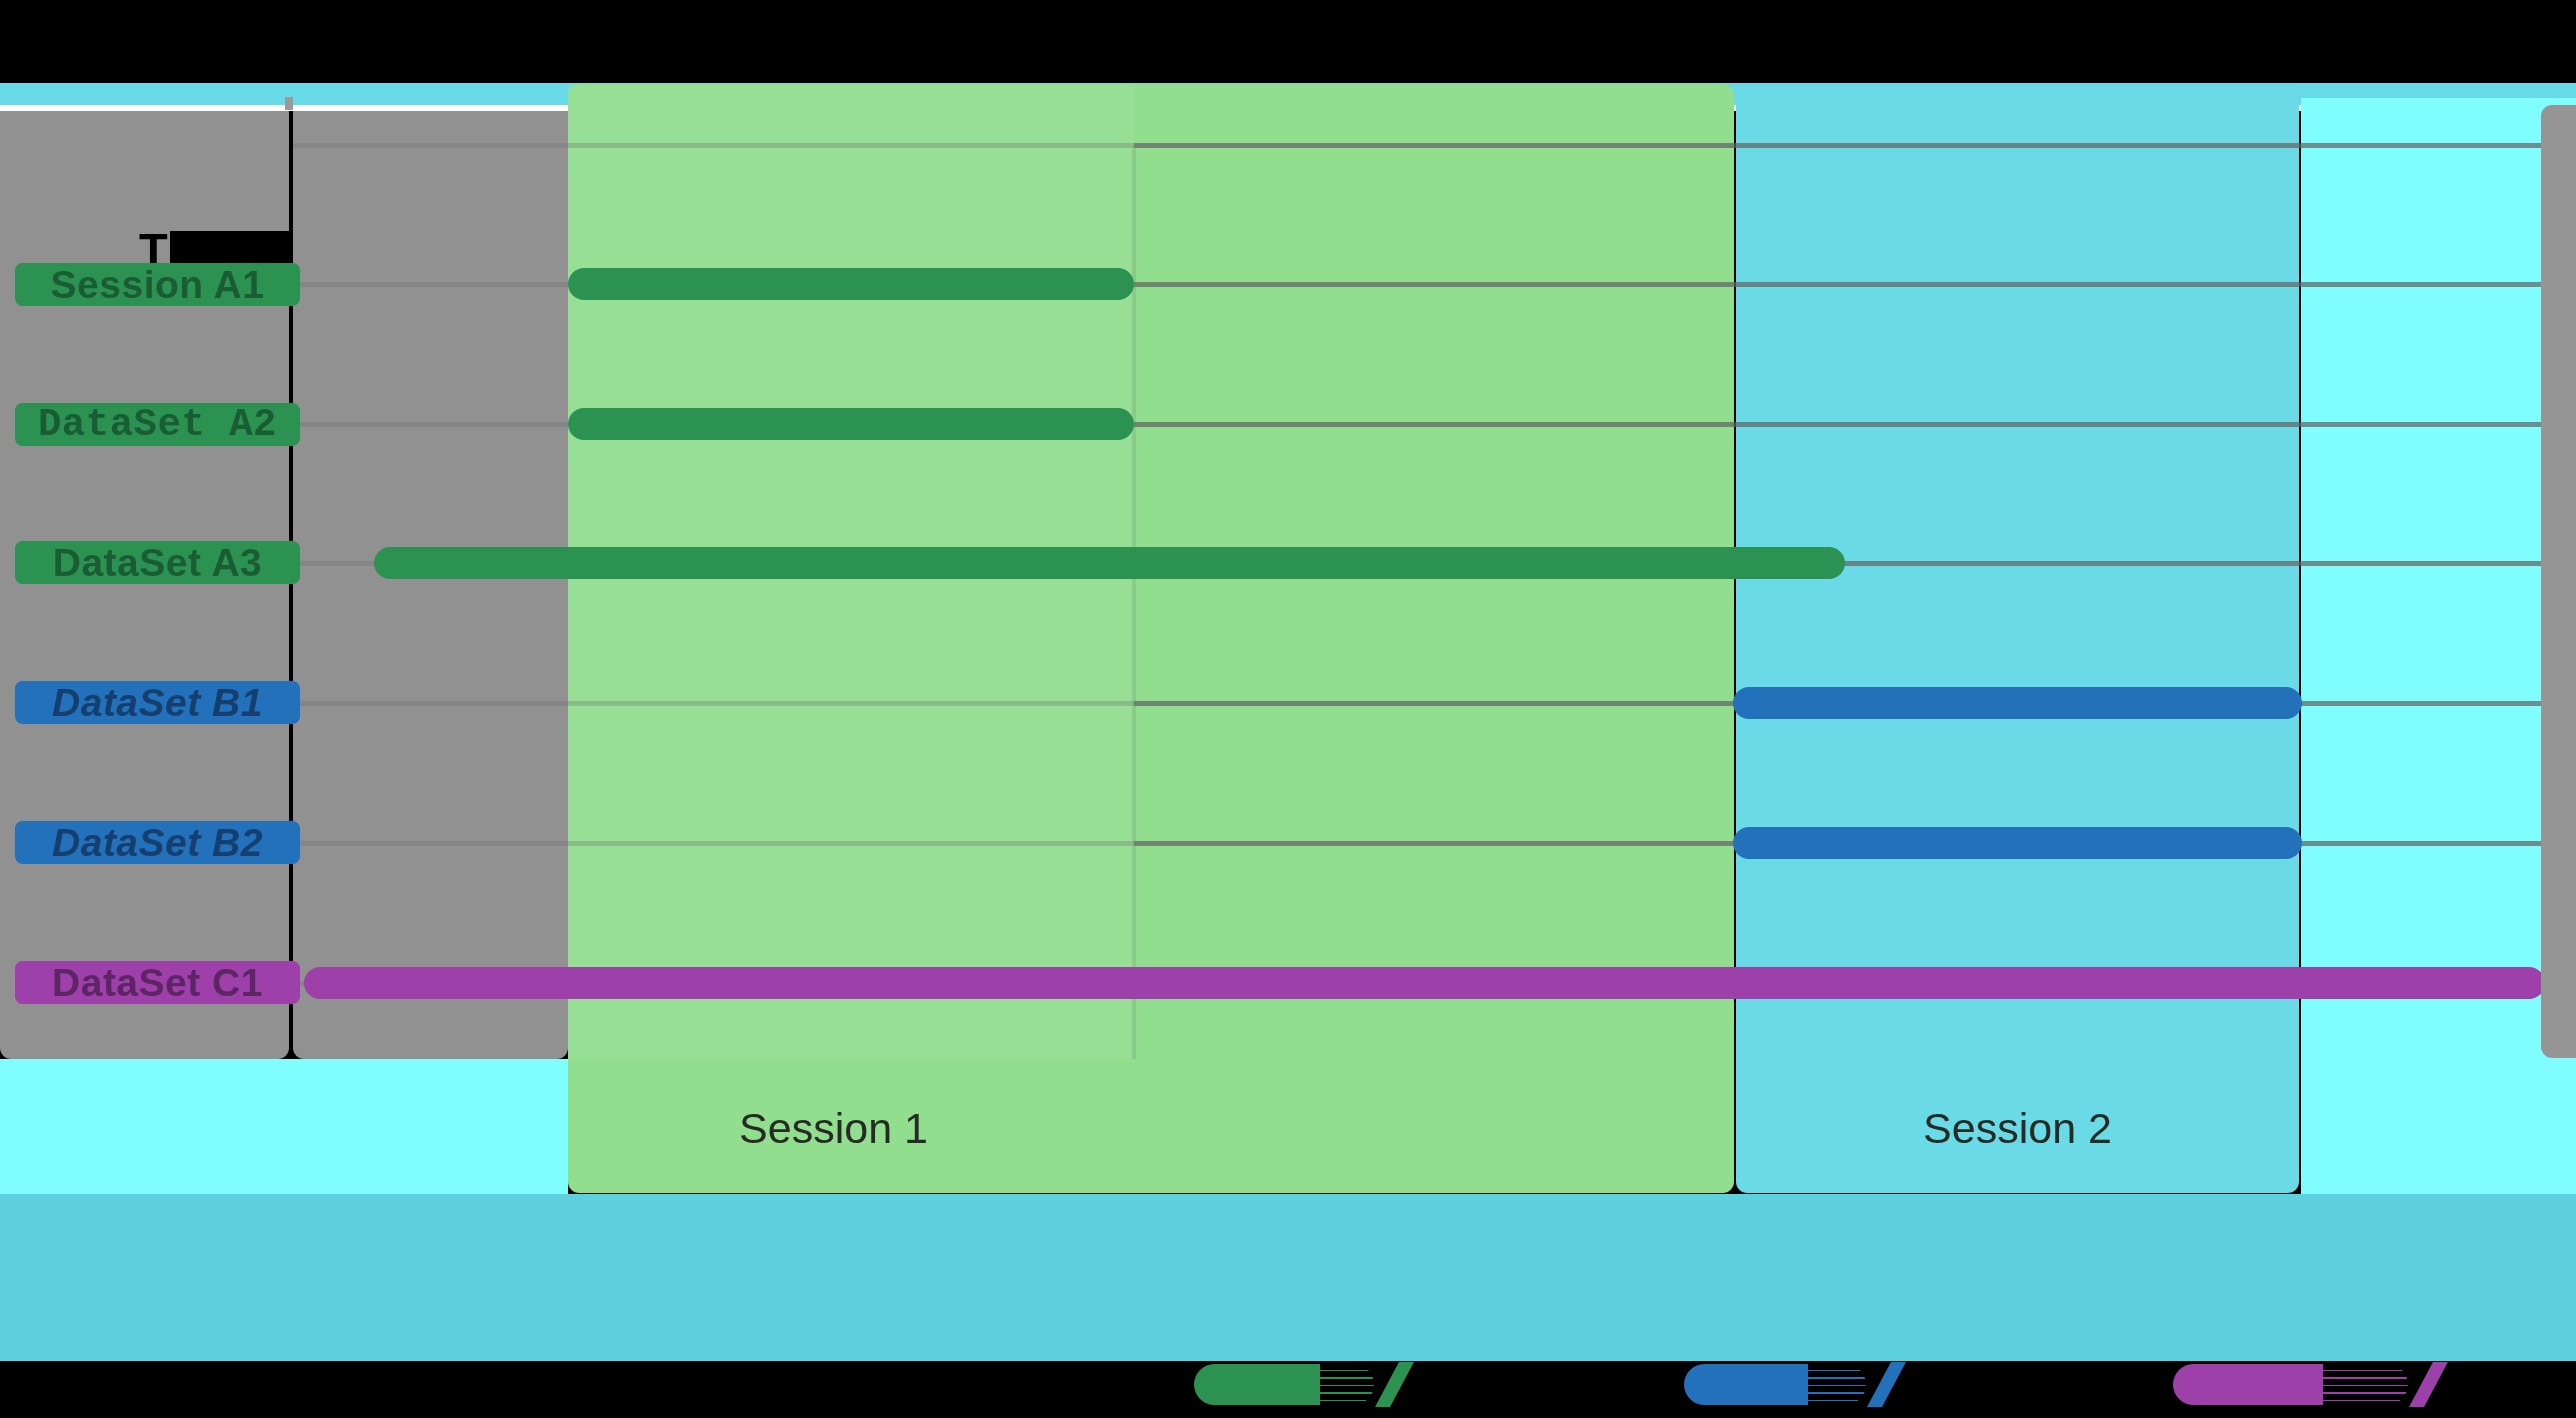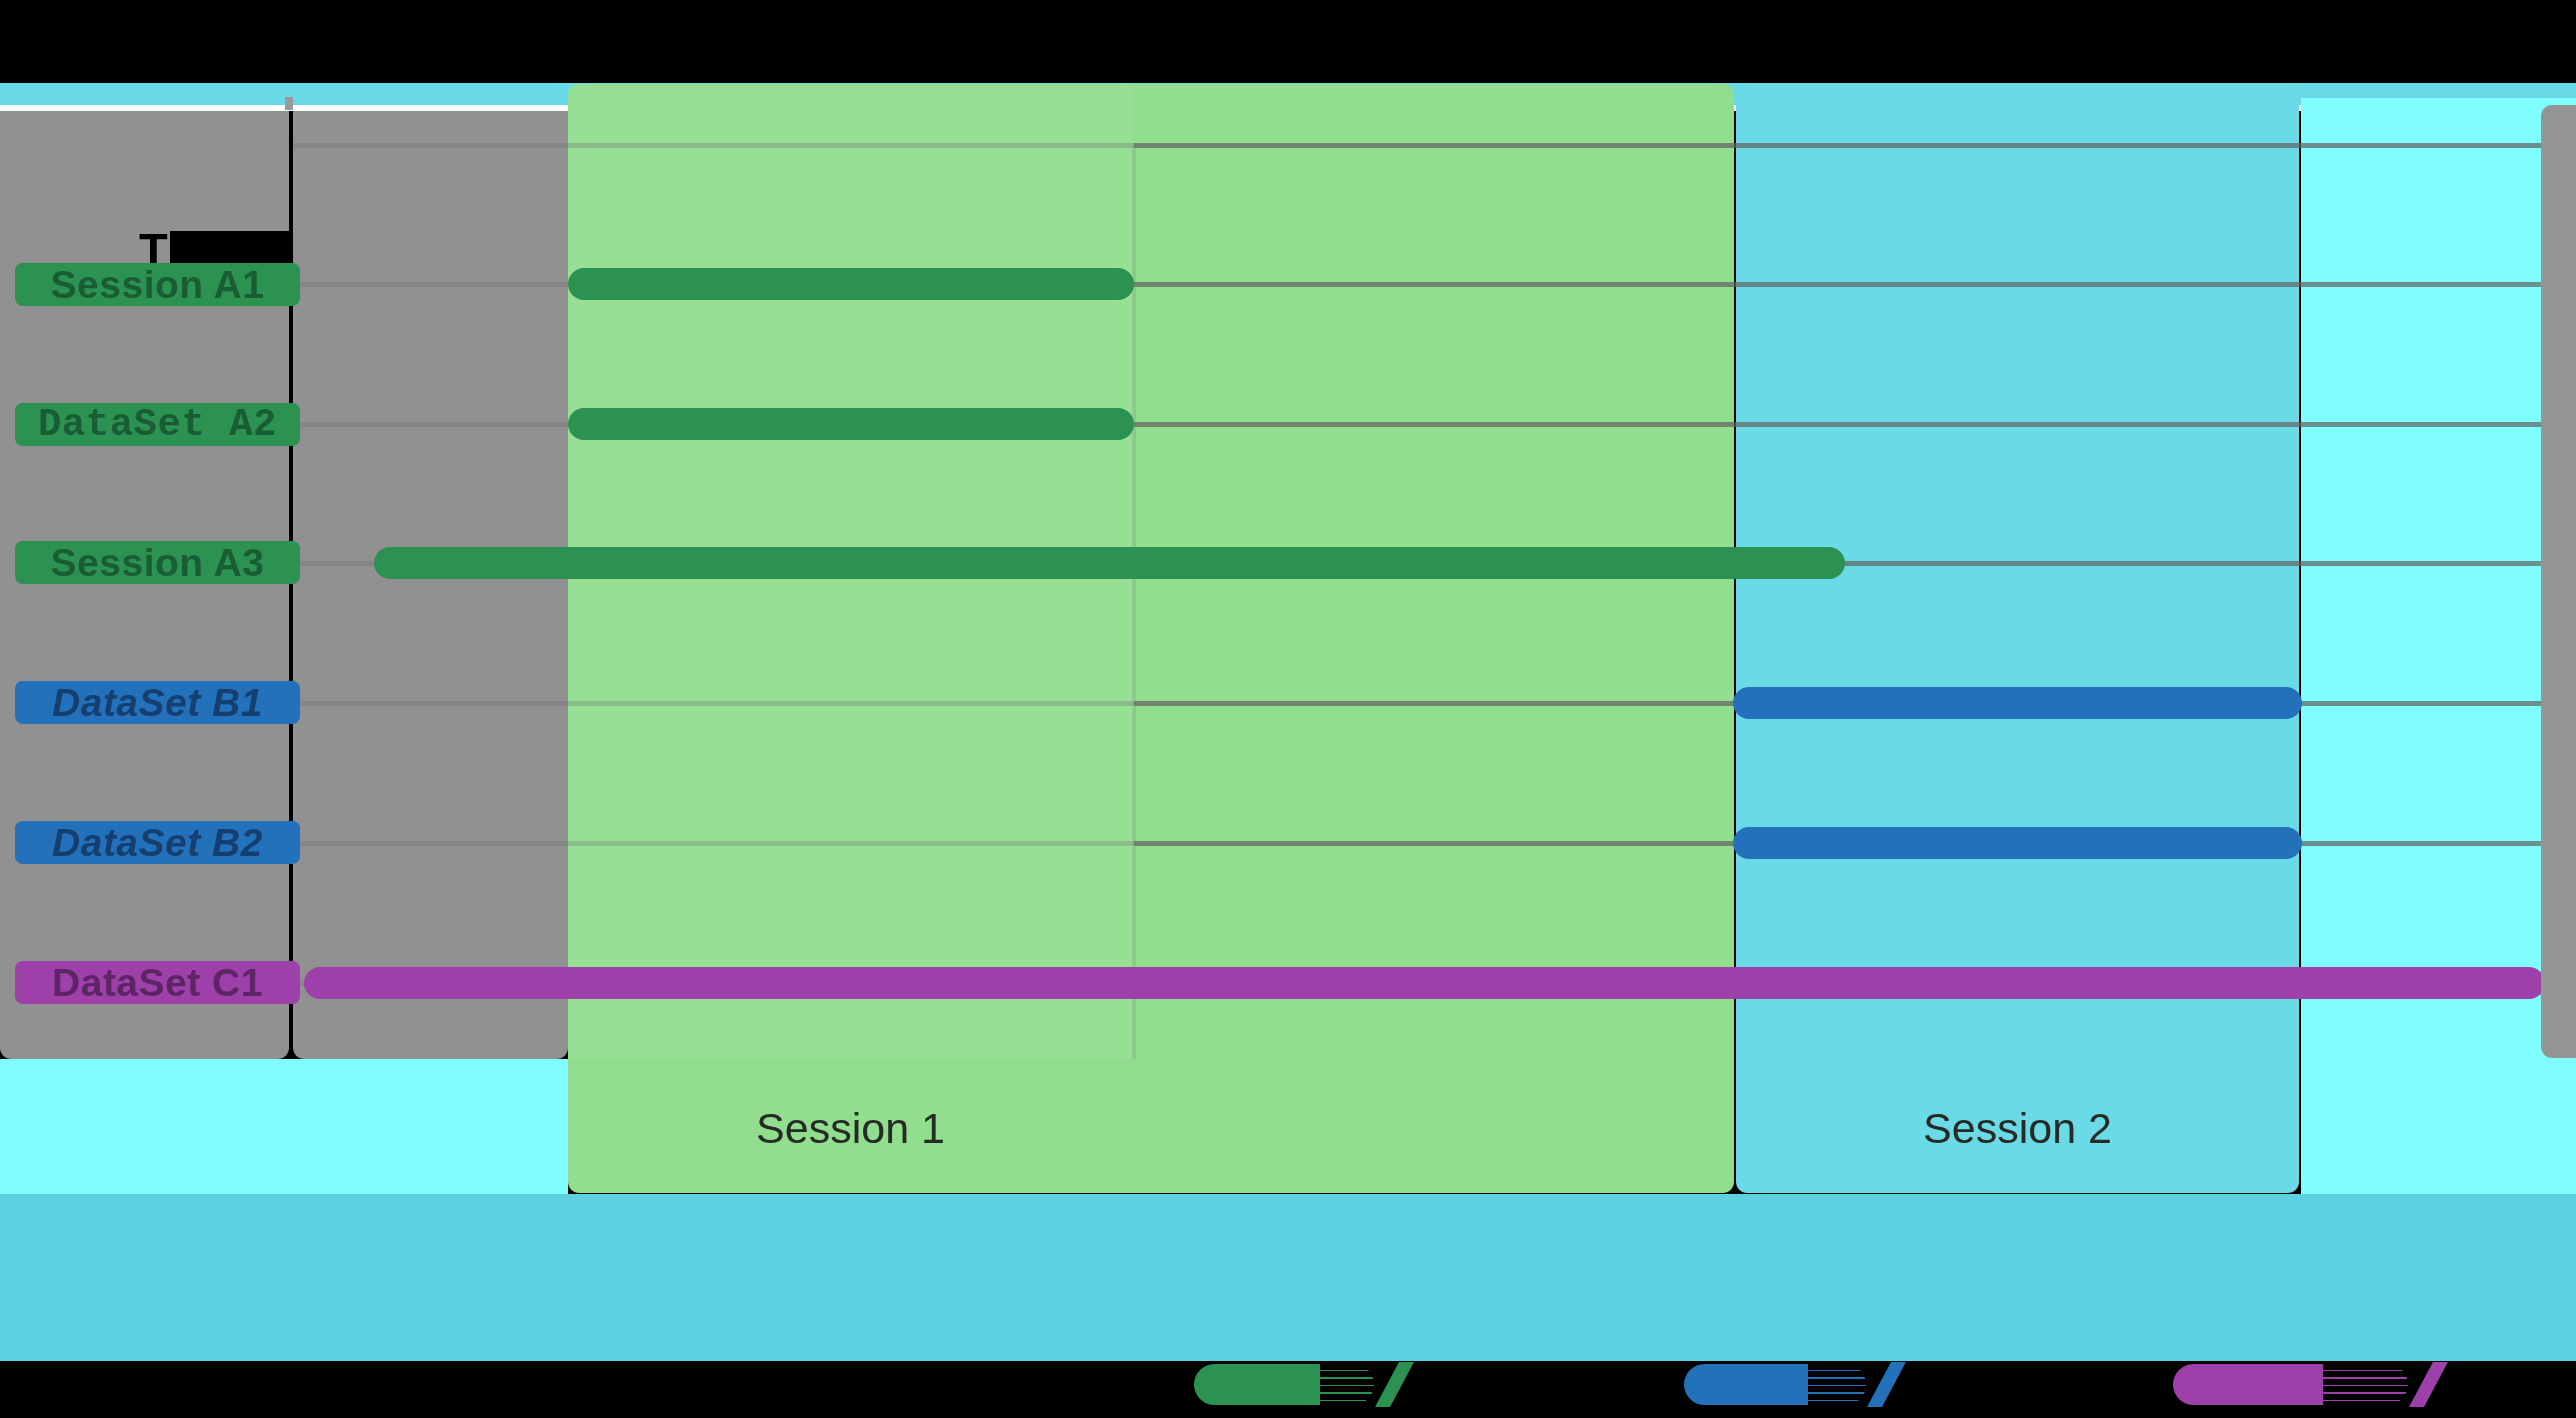--- a/index.html
+++ b/index.html
@@ -79,27 +79,27 @@
       <div class="abs bar" style="left: 568px; top: 268px; width: 566px; background: rgb(43, 146, 81);"></div>
       <div class="abs bar" style="left: 568px; top: 408px; width: 566px; background: rgb(43, 146, 81);"></div>
       <div class="abs bar" style="left: 374px; top: 547px; width: 1471px; background: rgb(43, 146, 81);"></div>
       <div class="abs bar" style="left: 1733px; top: 687px; width: 569px; background: rgb(36, 113, 187);"></div>
       <div class="abs bar" style="left: 1733px; top: 827px; width: 569px; background: rgb(36, 113, 187);"></div>
       <div class="abs bar" style="left: 304px; top: 967px; width: 2241px; background: rgb(157, 64, 170);"></div>
     </div>
   <div id="pills-layer">
       <div class="abs row-pill" style="top: 263px; background: rgb(43, 146, 81); color: rgb(26, 92, 51);">Session A1</div>
       <div class="abs row-pill" style="top: 403px; background: rgb(43, 146, 81); color: rgb(26, 92, 51); font-family: Liberation Mono, monospace;">DataSet A2</div>
-      <div class="abs row-pill" style="top: 541px; background: rgb(43, 146, 81); color: rgb(26, 92, 51);">Session A3</div>
+      <div class="abs row-pill" style="top: 541px; background: rgb(43, 146, 81); color: rgb(26, 92, 51);">DataSet A3</div>
       <div class="abs row-pill" style="top: 681px; background: rgb(36, 113, 187); color: rgb(21, 63, 111); font-style: italic;">DataSet B1</div>
       <div class="abs row-pill" style="top: 821px; background: rgb(36, 113, 187); color: rgb(21, 63, 111); font-style: italic;">DataSet B2</div>
       <div class="abs row-pill" style="top: 961px; background: rgb(157, 64, 170); color: rgb(94, 37, 102);">DataSet C1</div>
     </div>
   <div id="session-labels-layer">
-      <div class="abs session-label" style="left: 663px; top: 1104px;">Session 1</div>
+      <div class="abs session-label" style="left: 646px; top: 1104px;">Session 1</div>
       <div class="abs session-label" style="left: 1830px; top: 1104px;">Session 2</div>
     </div>
 
   <div id="right-grey-panel" class="abs" style="background: rgb(149, 149, 149);"></div>
   <div id="bottom-band" class="abs" style="background: rgb(94, 209, 225);"></div>
 
   <div id="legend-layer">
       <div class="abs legend-item" style="left: 1194px; width: 218px;">
         <div class="legend-pill" style="width: 180px; background: rgb(43, 146, 81);"></div>
         <div class="legend-stripes" style="left: 126px; width: 64px; background: repeating-linear-gradient(rgb(0, 0, 0) 0px, rgb(0, 0, 0) 5.6px, rgba(0, 0, 0, 0) 5.6px, rgba(0, 0, 0, 0) 7.5px);"></div>

